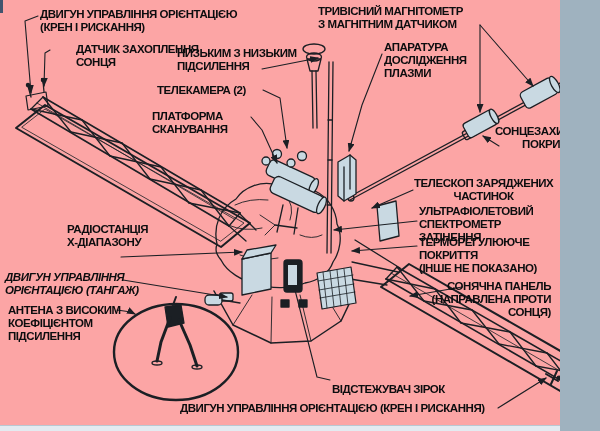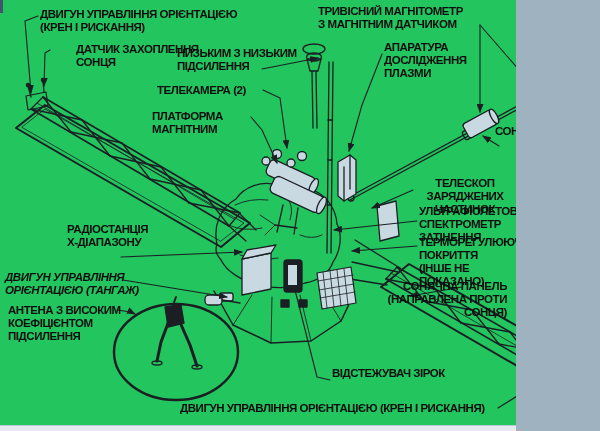--- a/index.html
+++ b/index.html
@@ -1,18 +1,18 @@
 <!DOCTYPE html>
 <html><head>
 <meta charset="utf-8">
 <style>
   html,body{margin:0;padding:0;background:#9fb2bf;}
   .stage{
-    position:relative;width:516px;height:431px;overflow:hidden;
-    background:#22c55e;
+    position:relative;width:560px;height:431px;overflow:hidden;
+    background:#fca5a5;
     font-family:"Liberation Sans",sans-serif;
   }
   svg.drawing{position:absolute;left:0;top:0;}
   .lbl{
     position:absolute;
     font-weight:bold;font-size:11.5px;line-height:13px;
     letter-spacing:-0.45px;color:#0c0d0f;
     white-space:pre-line;
   }
   .l1 {left:40px;  top:8px;}
@@ -23,21 +23,21 @@
   .l6 {left:318px; top:5px;}
   .l7 {left:384px; top:41px;}
   .l8 {left:495px; top:125px; width:100px; text-align:center;}
   .l9 {left:414px; top:177px;text-align:center;}
   .l10{left:419px; top:205px;}
   .l11{left:419px; top:236px;}
   .l12{right:9px;  top:280px; text-align:right;}
   .l13{left:47px;  top:223px;margin-left:20px;}
   .l14{left:5px;   top:271px;font-style:italic;}
   .l15{left:8px;   top:304px;}
-  .l16{left:332px; top:367px;}
+  .l16{left:332px; top:383px;}
   .l17{left:180px; top:402px;}
   .bottom-strip{
     position:absolute;left:0;bottom:0;width:600px;height:5px;
     background:#e3ebf1;border-top:1px solid #b9c8d2;
   }
   .corner-artifact{
     position:absolute;left:0;top:0;width:3px;height:13px;background:#41546e;
   }
 </style>
 </head>
@@ -254,21 +254,21 @@
   </svg>
 
   <div class="lbl l1">ДВИГУН УПРАВЛІННЯ ОРІЄНТАЦІЄЮ
 (КРЕН І РИСКАННЯ)</div>
   <div class="lbl l2">ДАТЧИК ЗАХОПЛЕННЯ
 СОНЦЯ</div>
   <div class="lbl l3">НИЗЬКИМ З НИЗЬКИМ
 ПІДСИЛЕННЯ</div>
   <div class="lbl l4">ТЕЛЕКАМЕРА (2)</div>
   <div class="lbl l5">ПЛАТФОРМА
-МАГНІТНИМ</div>
+СКАНУВАННЯ</div>
   <div class="lbl l6">ТРИВІСНИЙ МАГНІТОМЕТР
 З МАГНІТНИМ ДАТЧИКОМ</div>
   <div class="lbl l7">АПАРАТУРА
 ДОСЛІДЖЕННЯ
 ПЛАЗМИ</div>
   <div class="lbl l8">СОНЦЕЗАХИСНИЙ
 ПОКРИВ</div>
   <div class="lbl l9">ТЕЛЕСКОП ЗАРЯДЖЕНИХ
 ЧАСТИНОК</div>
   <div class="lbl l10">УЛЬТРАФІОЛЕТОВИЙ

